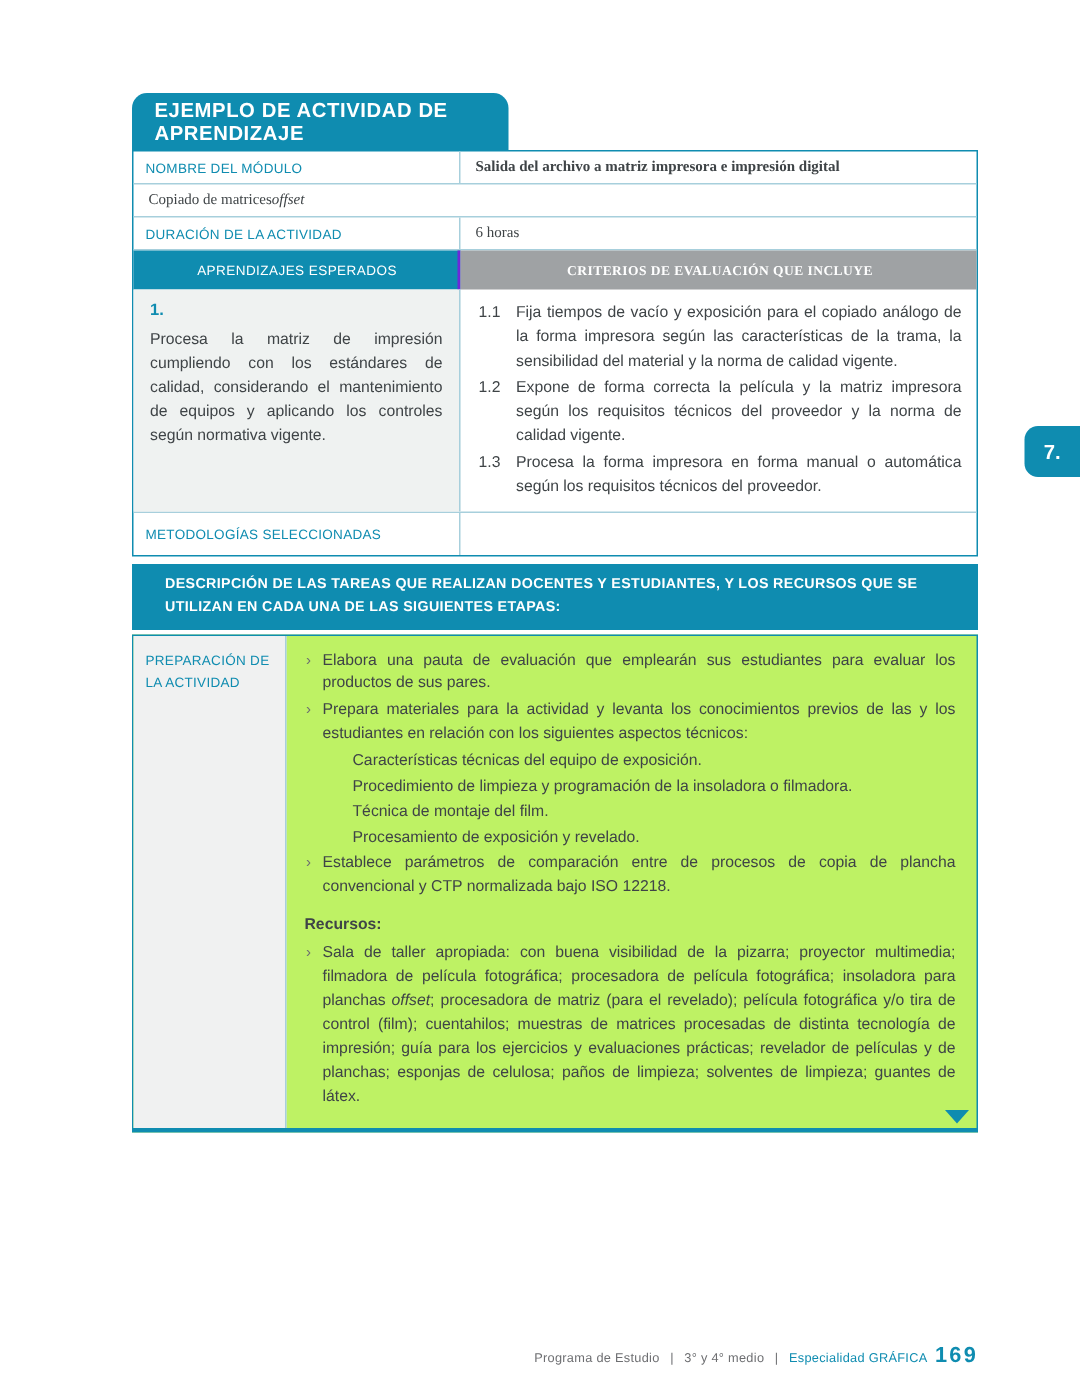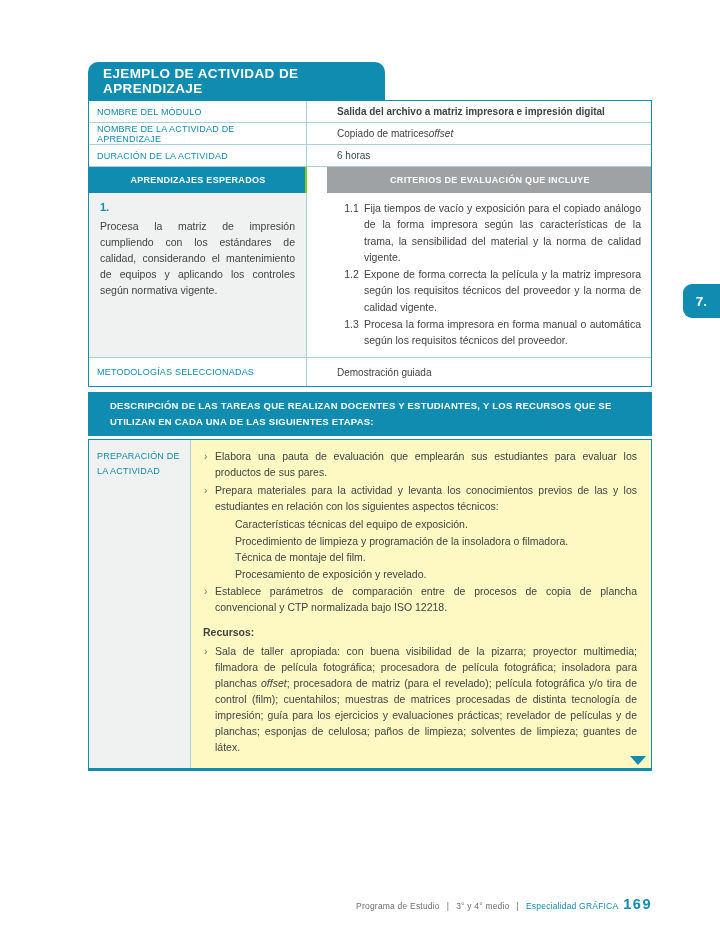--- a/index.html
+++ b/index.html
@@ -13,72 +13,72 @@
   *{box-sizing:border-box;}
   html,body{margin:0;padding:0;}
   body{
     width:720px;height:932px;background:#ffffff;position:relative;overflow:hidden;
     font-family:"Liberation Sans", sans-serif;color:var(--ink);
   }
   .content{position:absolute;left:88px;top:62px;width:564px;}
 
   
   .header-tab{
-    width:297px;height:38px;background:var(--teal);border-radius:10px 10px 0 0;
+    width:251px;height:38px;background:var(--teal);border-radius:10px 10px 0 0;
     display:flex;align-items:center;padding-left:15px;
   }
   .header-tab span{color:#fff;font-weight:bold;font-size:13.5px;letter-spacing:.4px;}
 
   
   .tbl{border:1px solid var(--teal);width:564px;background:#fff;}
-  .row{display:flex;border-bottom:1px solid var(--inner-line);gap:20px;}
+  .row{display:flex;border-bottom:1px solid var(--inner-line);}
   .row:last-child{border-bottom:none;}
   .cell{display:flex;align-items:center;}
   .lab{
     width:218px;flex:none;border-right:1px solid var(--inner-line);
     color:var(--teal);font-size:9px;letter-spacing:.2px;padding:0 6px 0 8px;
   }
-  .val{flex:1;font-size:10px;color:var(--ink);padding:0 8px 0 10px;}
+  .val{flex:1;font-size:10px;color:var(--ink);padding:0 8px 0 10px;font-family:Liberation Serif, serif;}
   .info-row{height:22px;}
   .metho-row{height:28px;}
   .bold{font-weight:bold;}
   .ital{font-style:italic;}
 
   .head-row{height:26px;border-bottom:none;}
   .head-row .lab{
-    background:var(--teal);color:#fff;font-weight:bold;font-size:9px;
-    justify-content:center;border-right:2px solid #84cc16;letter-spacing:.3px;
+    background:var(--teal);color:#fff;font-weight:normal;font-size:9px;
+    justify-content:center;border-right:2px solid #6d28d9;letter-spacing:.3px;
   }
   .head-row .val{
     background:var(--gray);color:#fff;font-weight:bold;font-size:9px;
     justify-content:center;letter-spacing:.3px;
   }
 
   .content-row{align-items:stretch;}
   .expected-cell{
     width:218px;flex:none;background:#eff2f1;border-right:1px solid var(--inner-line);
     padding:8px 11px;display:block;
   }
   .expected-cell .num{color:var(--teal);font-weight:bold;font-size:11px;margin-bottom:6px;}
   .expected-cell p{margin:0;font-size:10.5px;line-height:1.52;text-align:justify;}
   .criteria-cell{flex:1;display:block;padding:7px 10px 8px 12px;}
   .crit{display:flex;margin-bottom:1px;font-size:10.5px;line-height:1.55;}
-  .cnum{width:25px;flex:none;text-align:center;}
+  .cnum{width:25px;flex:none;}
   .ctext{flex:1;text-align:justify;}
 
   
   .banner{
     margin-top:5px;background:var(--teal);color:#fff;font-weight:bold;
     font-size:9.5px;line-height:1.6;letter-spacing:.25px;padding:6px 22px 7px;
   }
 
   
   .tbl2{
     margin-top:3px;border:1px solid var(--teal);border-bottom-width:3px;
-    display:flex;min-height:317px;background:#fef9c3;
+    display:flex;min-height:317px;background:#bef264;
   }
   .t2left{
     width:102px;flex:none;background:var(--cellbg);border-right:1px solid var(--inner-line);
     padding:9px 6px 0 8px;color:var(--teal);font-size:9px;line-height:1.7;letter-spacing:.2px;
   }
   .t2right{flex:1;padding:8px 14px 10px 12px;font-size:10.5px;line-height:1.52;position:relative;}
   .hline{font-weight:bold;margin:1px 0 3px;}
   .hline.mt{margin-top:9px;}
   .li{display:flex;margin:1px 0 2px;}
   .b{width:12px;flex:none;color:var(--footgray);font-size:10px;padding-left:1px;}
@@ -114,21 +114,20 @@
   <div class="header-tab">
     <span>EJEMPLO DE ACTIVIDAD DE APRENDIZAJE</span>
   </div>
 
   <div class="tbl">
     <div class="row info-row">
       <div class="cell lab">NOMBRE DEL MÓDULO</div>
       <div class="cell val bold">Salida del archivo a matriz impresora e impresión digital</div>
     </div>
     <div class="row info-row">
-      <div class="cell lab">NOMBRE DE LA ACTIVIDAD DE APRENDIZAJE</div>
       <div class="cell val">
           <span>Copiado de matrices </span>
           <span class="ital">offset</span>
         </div>
     </div>
     <div class="row info-row">
       <div class="cell lab">DURACIÓN DE LA ACTIVIDAD</div>
       <div class="cell val">6 horas</div>
     </div>
     <div class="row head-row">
@@ -150,21 +149,20 @@
           <span class="ctext">Expone de forma correcta la película y la matriz impresora según los requisitos técnicos del proveedor y la norma de calidad vigente.</span>
         </div>
         <div class="crit">
           <span class="cnum">1.3</span>
           <span class="ctext">Procesa la forma impresora en forma manual o automática según los requisitos técnicos del proveedor.</span>
         </div>
       </div>
     </div>
     <div class="row metho-row">
       <div class="cell lab">METODOLOGÍAS SELECCIONADAS</div>
-      <div class="cell val">Demostración guiada</div>
     </div>
   </div>
 
   <div class="banner">DESCRIPCIÓN DE LAS TAREAS QUE REALIZAN DOCENTES Y ESTUDIANTES, Y LOS RECURSOS QUE SE UTILIZAN EN CADA UNA DE LAS SIGUIENTES ETAPAS:</div>
 
   <div class="tbl2">
     <div class="t2left">PREPARACIÓN DE LA ACTIVIDAD</div>
     <div class="t2right">
 
       <div class="li">

